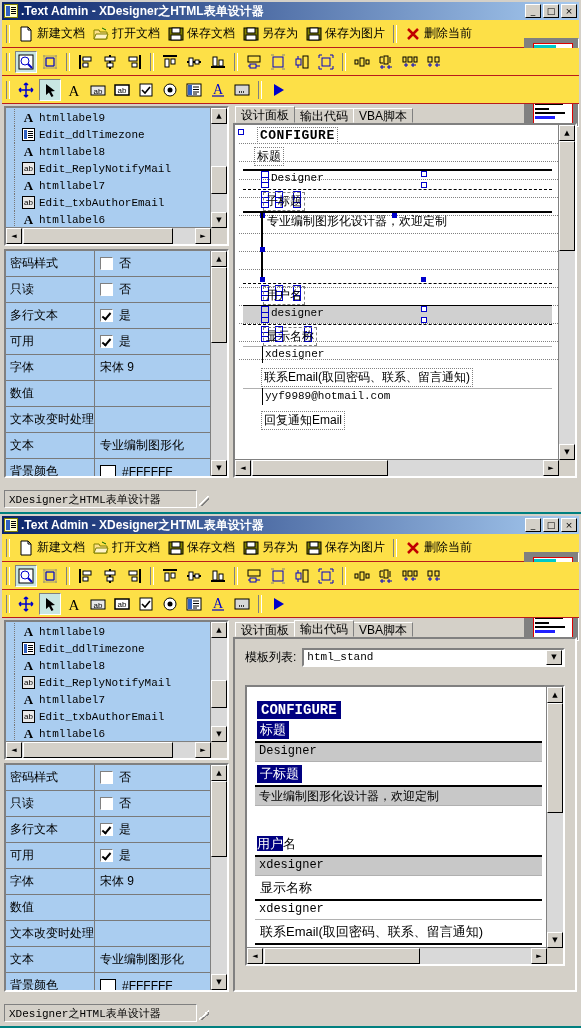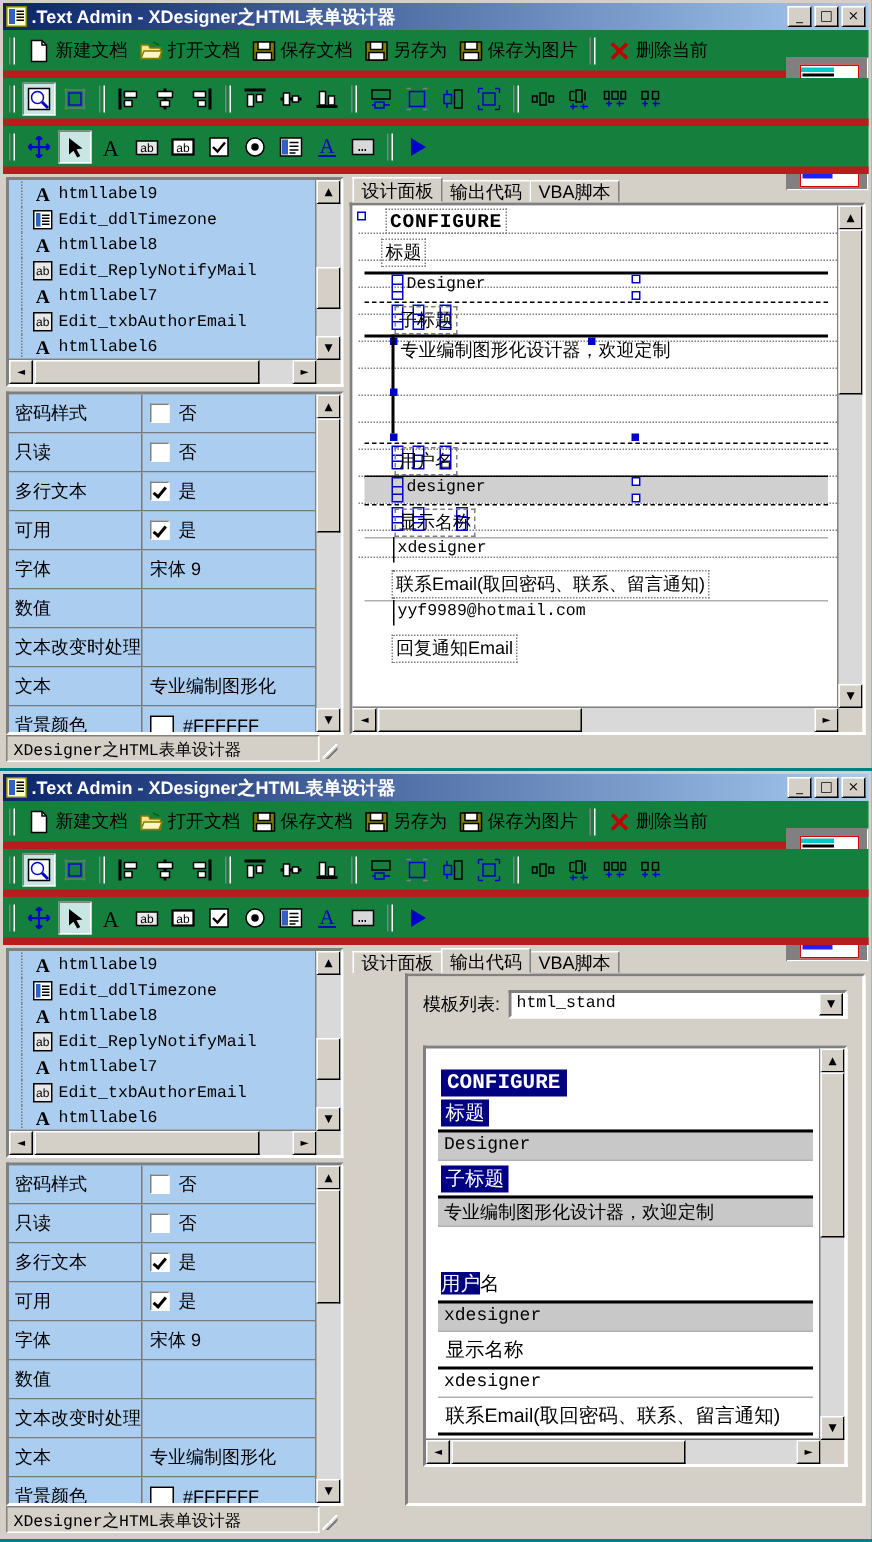--- a/index.html
+++ b/index.html
@@ -22,22 +22,22 @@
             background:#000;box-shadow:0 2px 0 #000,0 4px 0 #000,0 6px 0 #000;}
   .tb-title{color:#fff;font-weight:bold;font-size:12px;white-space:nowrap;flex:1 1 auto;
             overflow:hidden;}
   .tb-buttons{display:flex;gap:2px;}
   .tb-btn{width:16px;height:14px;background:#d4d0c8;border:1px solid;
           border-color:#fff #000 #000 #fff;position:relative;box-sizing:border-box;}
   .tb-btn span{position:absolute;left:0;right:0;text-align:center;font-size:9px;
           line-height:12px;color:#000;font-family:"DejaVu Sans",sans-serif;}
 
   
-  .toolbar{background:#15803d;height:27px;display:flex;align-items:center;
-           border-bottom:5px solid #b91c1c;position:relative;}
+  .toolbar{background:#fde047;height:27px;display:flex;align-items:center;
+           border-bottom:1px solid #b91c1c;position:relative;}
   .tbsep{width:2px;height:18px;border-left:1px solid #808080;border-right:1px solid #fff;
          margin:0 4px;flex:0 0 auto;}
   .tbitem{display:flex;align-items:center;height:22px;padding:0 4px;white-space:nowrap;
           font-size:12px;color:#000;flex:0 0 auto;}
   .tbitem .lbl{margin-left:3px;}
   .ico{width:16px;height:16px;position:relative;flex:0 0 auto;display:inline-block;}
 
   .tbbtn{width:22px;height:22px;margin:0 1px;display:flex;align-items:center;justify-content:center;
          flex:0 0 auto;box-sizing:border-box;}
   .tbbtn.active{border:1px solid;border-color:#808080 #fff #fff #808080;background:#c8e6e2;}
@@ -156,21 +156,21 @@
          font-family:"Liberation Mono","DejaVu Sans Mono",monospace;font-size:12px;}
   .sel-blue{background:#000080;color:#fff;}
 
   
   .statusbar{position:absolute;left:2px;right:2px;bottom:2px;height:18px;display:flex;
              align-items:center;background:#d4d0c8;}
   .spanel{height:18px;border:1px solid;border-color:#808080 #fff #fff #808080;
           box-sizing:border-box;display:flex;align-items:center;padding-left:4px;
           font-size:12px;white-space:nowrap;overflow:hidden;}
   .spanel.grow{flex:1 1 auto;margin-right:2px;}
-  .spanel.fixed{width:209px;font-family:"Liberation Mono","DejaVu Sans Mono",monospace;font-size:11px;}
+  .spanel.fixed{width:193px;font-family:"Liberation Mono","DejaVu Sans Mono",monospace;font-size:11px;}
   .sgrip{width:14px;height:18px;position:relative;}
   .sgrip:after{content:"";position:absolute;right:2px;bottom:2px;width:10px;height:10px;
           background:
             linear-gradient(135deg,transparent 45%,#fff 45%,#fff 55%,transparent 55%),
             linear-gradient(135deg,transparent 60%,#808080 60%,#808080 70%,transparent 70%);}
 </style>
 </head>
 <body>
 
 <div class="window" id="win-top">
@@ -1093,21 +1093,21 @@
 
     </div>
 
     <div class="rightcol">
       <div class="tabstrip">
         <span class="tab">设计面板</span>
         <span class="tab sel">输出代码</span>
         <span class="tab">VBA脚本</span>
       </div>
 
-      <div class="tabpane sunken" style="background:#ffffff;margin-left:37px;">
+      <div class="tabpane sunken" style="background:#0369a1;">
         <div class="outpane">
           <div class="tmplrow">
             <span class="tmpllabel">模板列表:</span>
             <span class="combo">
               <span class="txt">html_stand</span>
               <span class="arrow">▼</span>
             </span>
           </div>
 
           <div class="preview">

